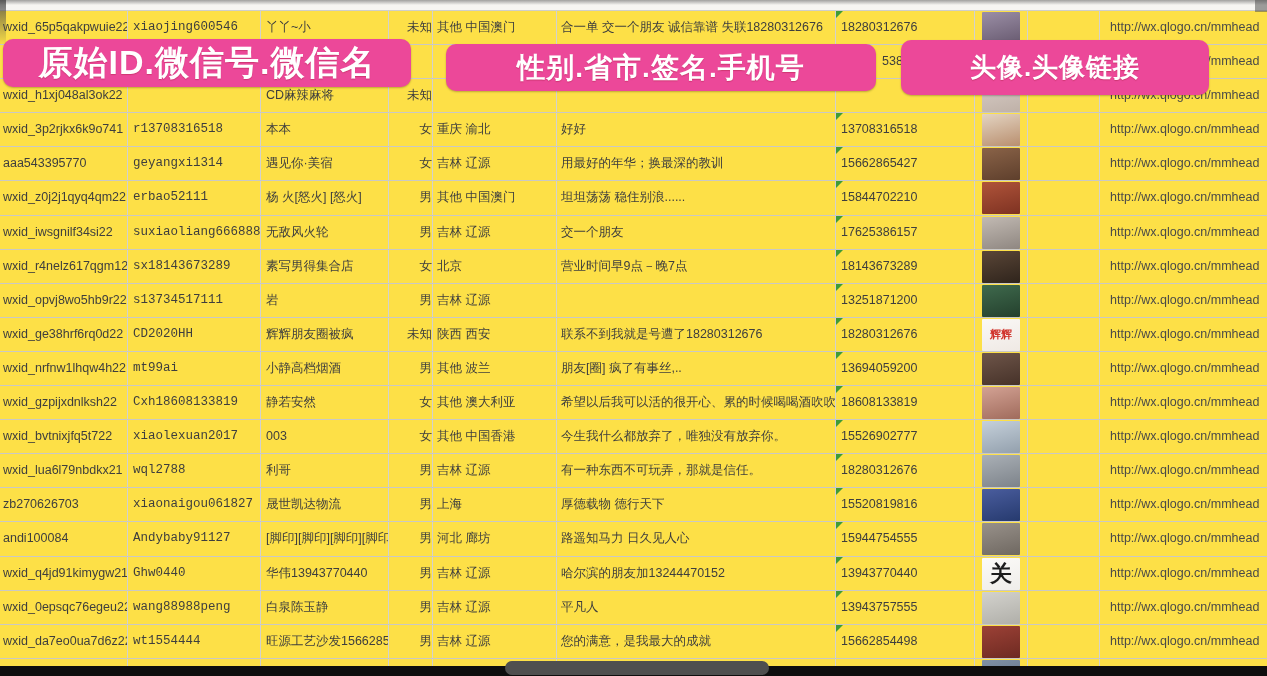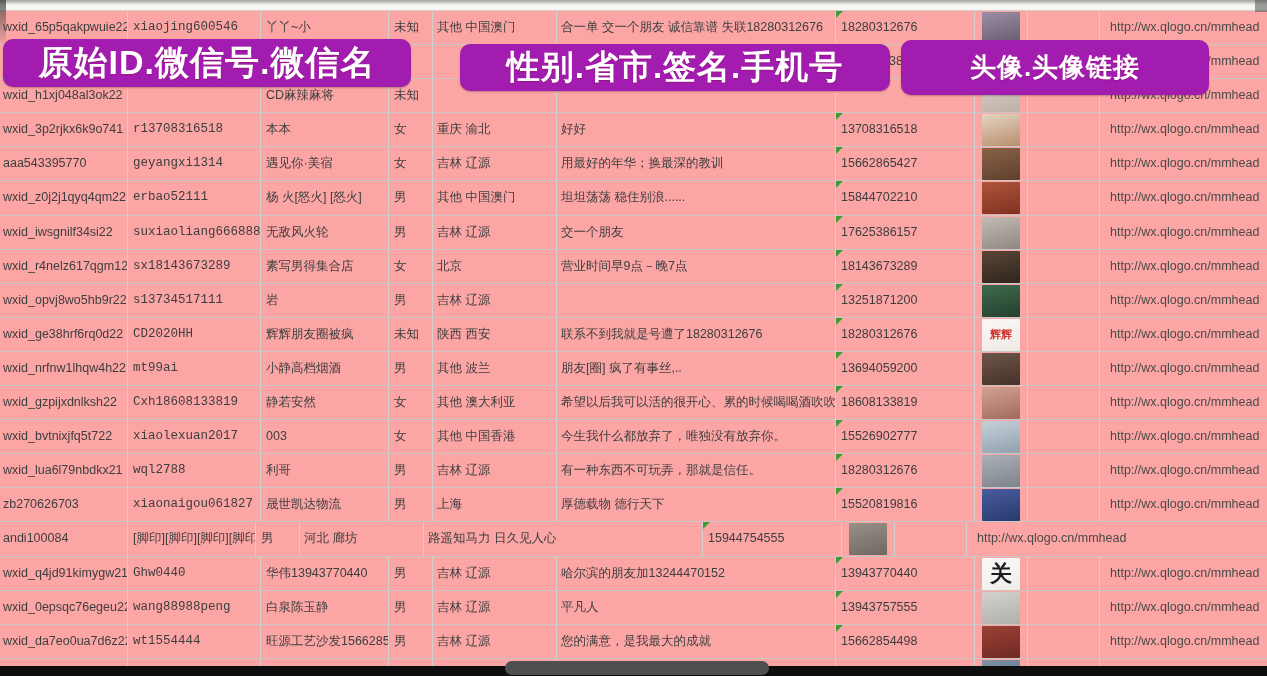--- a/index.html
+++ b/index.html
@@ -3,53 +3,53 @@
 <meta charset="utf-8">
 <style>
   html,body{margin:0;padding:0;}
   body{
     width:1267px;height:676px;overflow:hidden;position:relative;
     background:#f6f5f2;
     font-family:"Liberation Sans","DejaVu Sans",sans-serif;
   }
   
   .rows{position:absolute;top:10px;left:0;width:1267px;border-top:1px solid #cfcecb;}
-  .row{display:flex;height:34.1px;box-sizing:border-box;border-bottom:1px solid #c9c8c5;background:#fca5a5;}
+  .row{display:flex;height:34.1px;box-sizing:border-box;border-bottom:1px solid #c9c8c5;background:#fde047;}
   .cell{
     box-sizing:border-box;border-right:1px solid #d2d1ce;
     font-size:12.5px;color:#3e3e3e;line-height:32px;
     white-space:nowrap;overflow:hidden;position:relative;flex:none;
   }
   .c-id{width:128px;padding-left:3px;}
   .c-no{width:133px;padding-left:5px;font-family:Liberation Mono, monospace;}
   .c-name{width:128px;padding-left:5px;}
-  .c-gender{width:44px;padding-left:5px;}
+  .c-gender{width:44px;padding-left:5px;text-align:right;}
   .c-region{width:124px;padding-left:4px;}
   .c-sig{width:279px;padding-left:4px;}
   .c-phone{width:139px;padding-left:5px;}
   .c-avatar{width:53px;padding-left:0;}
   .c-gap{width:72px;}
   .c-url{width:167px;padding-left:10px;border-right:none;color:#4a4a48;}
   .phone-text.shift{padding-left:41px;display:inline-block;}
   .flag{position:absolute;top:0;left:0;width:0;height:0;
     border-top:7px solid #3f9b35;border-right:7px solid transparent;}
   .avatar{
     width:38px;height:32px;margin:1px auto 0;border-radius:1px;
     display:flex;align-items:center;justify-content:center;
     font-weight:bold;line-height:normal;overflow:hidden;
   }
   
   .banner{
-    position:absolute;background:#a21caf;color:#ffffff;font-weight:bold;
+    position:absolute;background:#ec4899;color:#ffffff;font-weight:bold;
     border-radius:10px;display:flex;align-items:center;justify-content:center;
     letter-spacing:1px;z-index:5;text-shadow:0 1px 1px rgba(120,0,0,.25);
     box-shadow:0 1px 2px rgba(0,0,0,.25);
   }
   #banner1{left:3px;top:39px;width:408px;height:48px;font-size:34px;}
-  #banner2{left:460px;top:44px;width:430px;height:47px;font-size:33px;}
+  #banner2{left:446px;top:44px;width:430px;height:47px;font-size:28px;}
   #banner3{left:901px;top:40px;width:308px;height:55px;font-size:26px;}
   
   .bottom-bar{position:absolute;left:0;bottom:0;width:1267px;height:10px;background:#0e0e0e;z-index:8;}
   .scroll-thumb{position:absolute;left:505px;bottom:1px;width:264px;height:14px;background:#4f4f4f;border-radius:7px;z-index:9;}
   
   .edge-top{position:absolute;top:0;left:0;width:1267px;height:5px;z-index:6;
     background:linear-gradient(rgba(90,90,90,.55),rgba(90,90,90,0));}
   .edge-left{position:absolute;top:0;left:0;width:6px;height:46px;z-index:6;
     background:linear-gradient(180deg,rgba(70,70,70,.8),rgba(120,120,120,0));}
   .edge-right{position:absolute;top:0;right:0;width:12px;height:12px;z-index:6;
@@ -309,20 +309,21 @@
       <span class="phone-text">15520819816</span>
     </div>
     <div class="cell c-avatar">
       <div class="avatar" style="background: linear-gradient(165deg, rgb(74, 93, 158), rgb(38, 58, 110));"></div>
     </div>
     <div class="cell c-gap"></div>
     <div class="cell c-url">http://wx.qlogo.cn/mmhead</div>
   </div>
     <div class="row">
     <div class="cell c-id">andi100084</div>
+    <div class="cell c-no">Andybaby91127</div>
     <div class="cell c-name">[脚印][脚印][脚印][脚印]</div>
     <div class="cell c-gender">男</div>
     <div class="cell c-region">河北 廊坊</div>
     <div class="cell c-sig">路遥知马力 日久见人心</div>
     <div class="cell c-phone">
       <span class="flag"></span>
       <span class="phone-text">15944754555</span>
     </div>
     <div class="cell c-avatar">
       <div class="avatar" style="background: linear-gradient(165deg, rgb(152, 145, 138), rgb(111, 104, 97));"></div>

